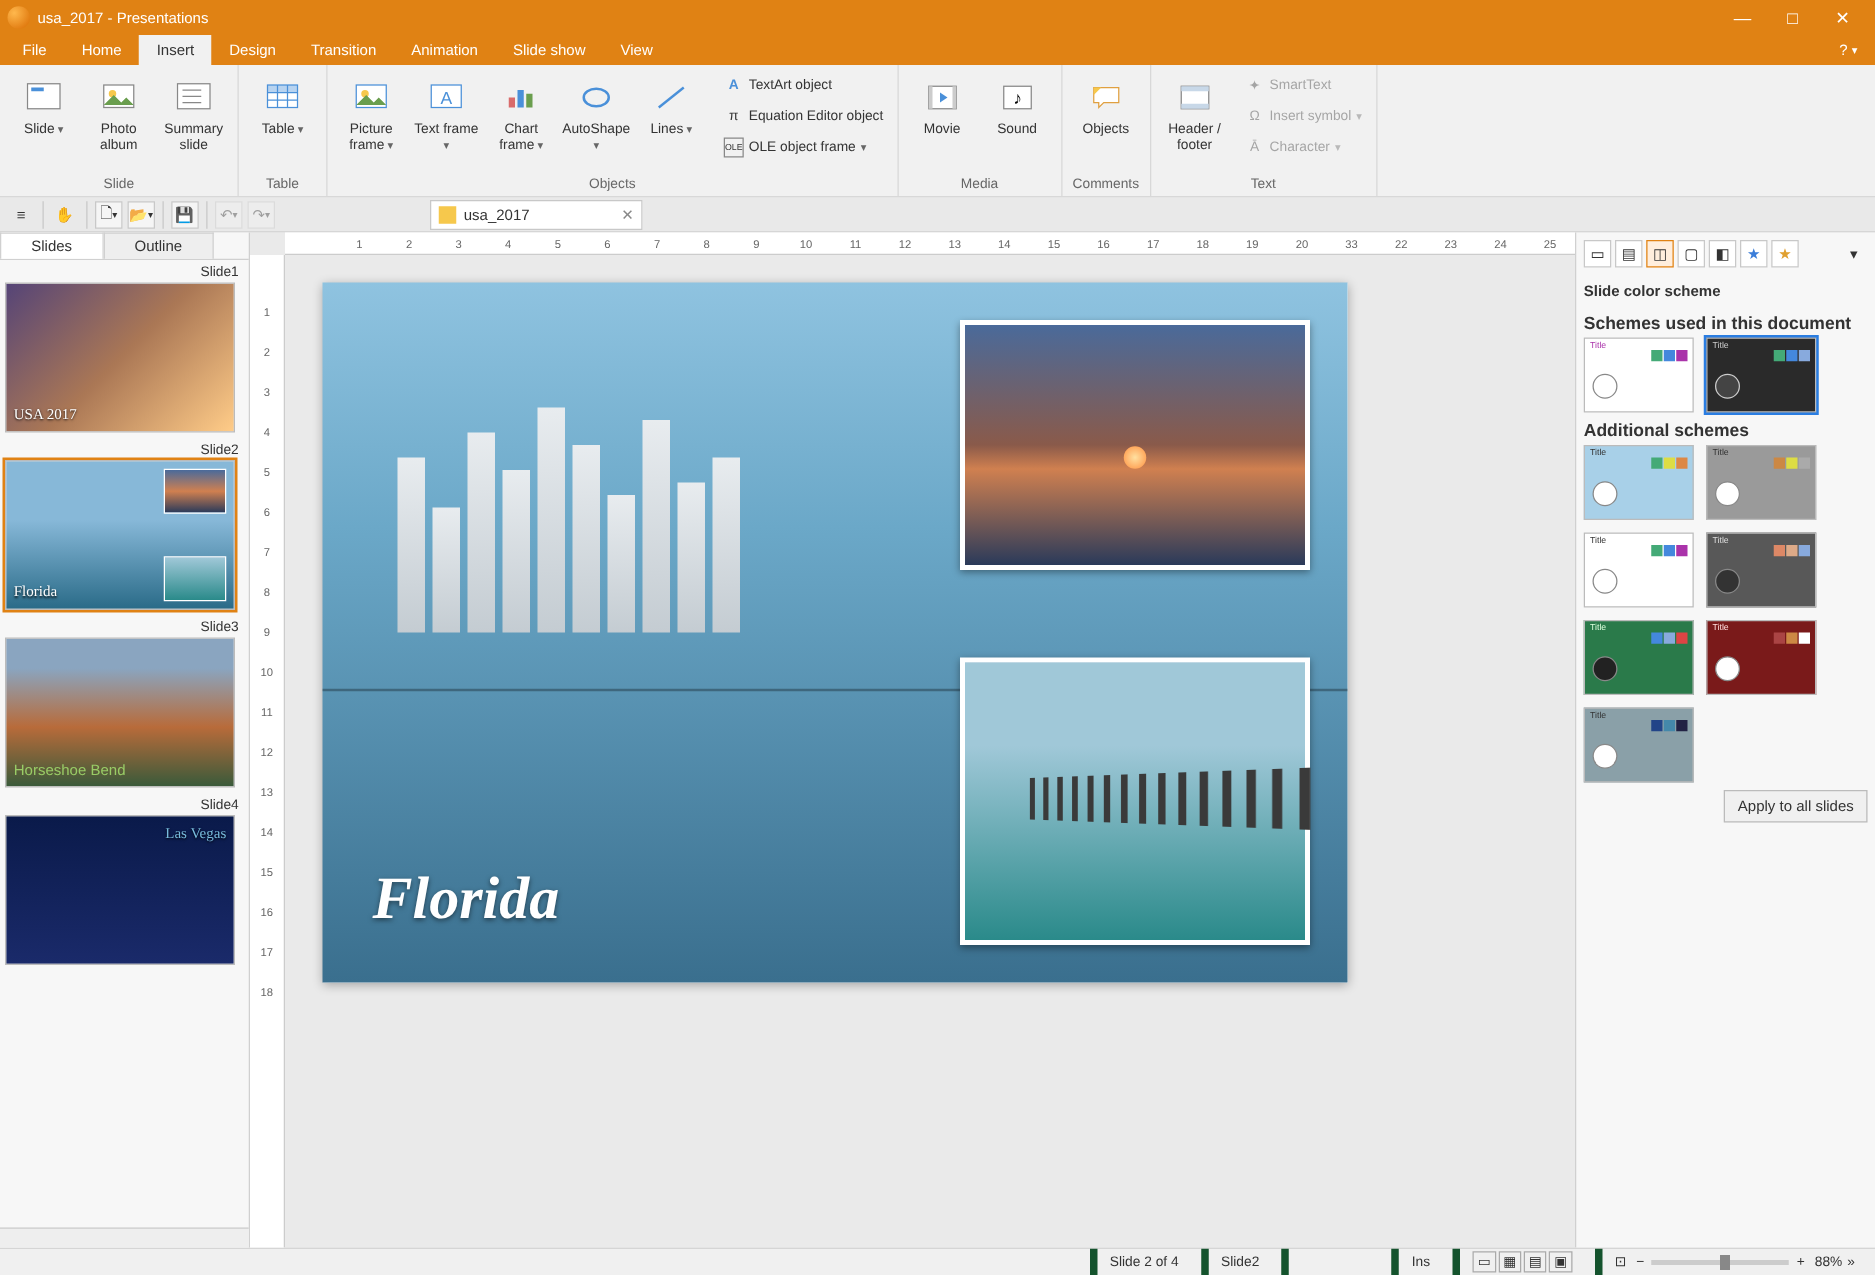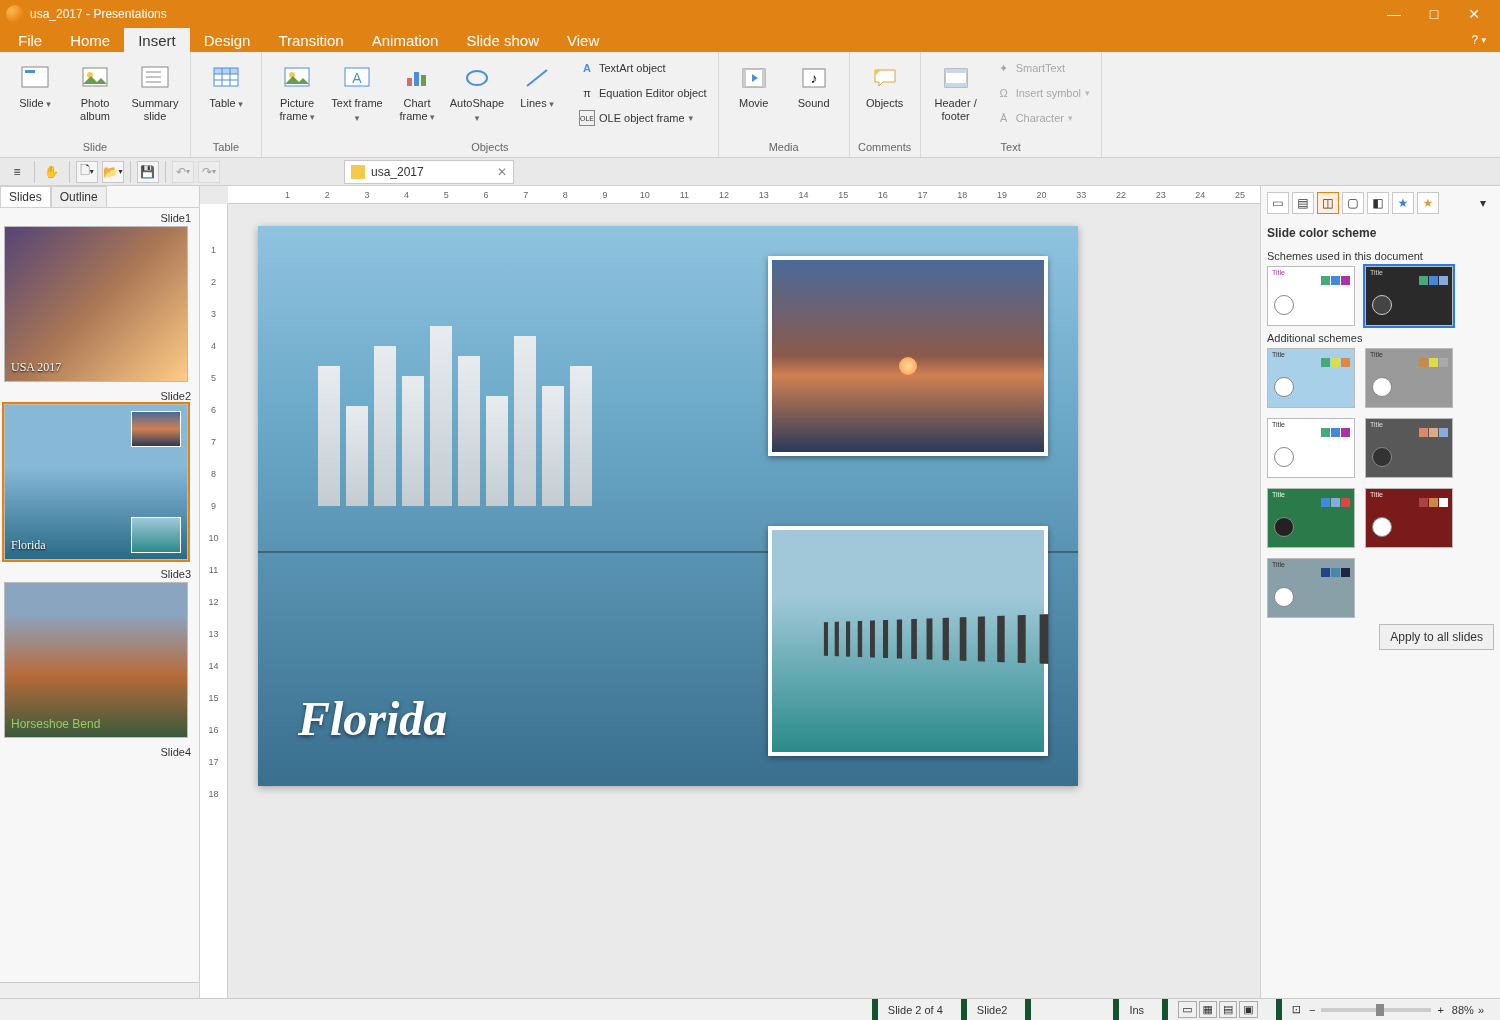--- a/index.html
+++ b/index.html
@@ -7,21 +7,21 @@
 
 
 .titlebar { height: 28px; background: #e08214; color: #fff; display: flex; align-items: center; padding: 0 6px; }
 .titlebar .app-icon { width: 18px; height: 18px; background: radial-gradient(circle at 30% 30%, #ffb84d, #d96b00); border-radius: 50%; margin-right: 6px; }
 .titlebar .title { font-size: 12px; flex: 0 0 auto; }
 .titlebar .spacer { flex: 1; }
 .titlebar .winbtn { width: 40px; height: 28px; display: flex; align-items: center; justify-content: center; color: #fff; font-size: 14px; cursor: pointer; }
 
 
 .menubar { height: 24px; background: #e08214; color: #fff; display: flex; align-items: stretch; padding: 0 4px; }
-.menubar .item { padding: 0 14px; display: flex; align-items: center; font-size: 15px; cursor: pointer; }
+.menubar .item { padding: 0 14px; display: flex; align-items: center; font-size: 12px; cursor: pointer; }
 .menubar .item.active { background: #f1f1f1; color: #333; }
 .menubar .help { margin-left: auto; padding: 0 10px; display:flex; align-items:center; }
 
 
 .ribbon { height: 106px; background: #f1f1f1; border-bottom: 1px solid #d0d0d0; display: flex; }
 .rgroup { border-right: 1px solid #d8d8d8; display: flex; flex-direction: column; padding: 4px 6px 0 6px; }
 .rgroup .tools { flex: 1; display: flex; align-items: flex-start; gap: 2px; }
 .rgroup .glabel { text-align: center; font-size: 11px; color: #666; padding: 2px 0 4px 0; }
 .bigbtn { width: 58px; height: 78px; display: flex; flex-direction: column; align-items: center; justify-content: flex-start; padding-top: 6px; border: 1px solid transparent; cursor: pointer; }
 .bigbtn .ico { width: 32px; height: 30px; display:flex; align-items:center; justify-content:center; }
@@ -36,26 +36,26 @@
 .qabtn { min-width: 22px; height: 22px; display: flex; align-items: center; justify-content: center; cursor: pointer; border:1px solid #c8c8c8; background:#f5f5f5; }
 .qabtn.flat{border:none;background:none;}
 .dsep{width:1px;height:22px;background:#c8c8c8;margin:0 2px;}
 .doctab { margin-left: 120px; width: 170px; height: 24px; background: #fff; border:1px solid #c8c8c8; display:flex; align-items:center; padding:0 6px; gap:6px; position:relative;}
 .doctab .close{margin-left:auto;cursor:pointer;color:#888;}
 
 
 .main { display: flex; height: calc(1020px - 28px - 24px - 106px - 28px - 22px); }
 .sidepanel { width: 200px; background: #f7f7f7; border-right: 1px solid #d0d0d0; display:flex; flex-direction:column;}
 .sidetabs { height: 22px; display: flex; border-bottom:1px solid #d0d0d0;}
-.sidetab { padding:0 8px; font-size:12px; display:flex; align-items:center; border:1px solid #d0d0d0; border-bottom:none; background:#fff; cursor:pointer;}
+.sidetab { padding:0 24px; font-size:12px; display:flex; align-items:center; border:1px solid #d0d0d0; border-bottom:none; background:#fff; cursor:pointer;}
 .sidetab.inactive{background:#eee;}
 .thumbs { flex:1; overflow-y:auto; padding:4px; }
 .thumb { margin-bottom:8px; }
 .thumb .num { text-align:right; font-size:11px; padding:0 4px 2px 0;}
-.thumb .img { width: 184px; height: 156px; border:1px solid #bbb; background: linear-gradient(135deg,#547,#a75,#fc8); position:relative; overflow:hidden;}
+.thumb .img { width: 184px; height: 120px; border:1px solid #bbb; background: linear-gradient(135deg,#547,#a75,#fc8); position:relative; overflow:hidden;}
 .thumb .img.fl { background: linear-gradient(180deg,#87b8d8 40%,#2a6b88 100%);}
 .thumb .img.hb { background: linear-gradient(180deg,#8aa5c0 20%,#b86b3a 60%,#3a5a3a 100%);}
 .thumb .img.lv { background: linear-gradient(180deg,#0a1a4a,#1a2a6a);}
 .thumb .cap { position:absolute; left:6px; bottom:6px; color:#fff; font-family: Georgia, serif; font-size:12px; text-shadow:0 1px 2px #000;}
 .thumb .cap.hb{color:#9c6;text-shadow:none;font-family:inherit;}
 .thumb .cap.lv{color:#7bd;right:6px;left:auto;top:6px;bottom:auto;}
 .thumb .mini{position:absolute;border:1px solid #fff;background:#456;}
 
 
 .editor { flex:1; display:flex; background:#eaeaea; position:relative;}
@@ -74,21 +74,21 @@
 .inset.sunset::after{content:"";position:absolute;left:50%;top:55%;width:18px;height:18px;background:radial-gradient(circle,#ffe0a0,#ff9040);border-radius:50%;transform:translate(-50%,-50%);}
 .inset.bridge{right:30px;bottom:30px;width:280px;height:230px;background:linear-gradient(180deg,#a0c8d8 30%,#2a8a8a 100%);}
 .inset.bridge::before{content:"";position:absolute;left:10%;right:5%;top:40%;height:40px;background:repeating-linear-gradient(90deg,#3a3a3a 0 6px,transparent 6px 16px);transform:perspective(200px) rotateY(-20deg);}
 
 
 .rightpanel { width: 240px; background: #f7f7f7; border-left:1px solid #d0d0d0; display:flex; flex-direction:column; padding:6px;}
 .rp-toolbar{height:24px;display:flex;gap:3px;margin-bottom:6px;}
 .rp-toolbar .b{width:22px;height:22px;border:1px solid #c8c8c8;background:#fff;cursor:pointer;display:flex;align-items:center;justify-content:center;font-size:12px;}
 .rp-toolbar .b.active{border-color:#e08214;background:#ffeedd;}
 .rp-title{font-weight:bold;font-size:12px;margin:4px 0;}
-.rp-sub{font-weight:normal;font-size:11px;margin:6px 0 4px 0;}
+.rp-sub{font-weight:bold;font-size:14px;margin:6px 0 4px 0;}
 .scheme-grid{display:flex;flex-wrap:wrap;gap:10px;}
 .scheme{width:88px;height:60px;border:1px solid #bbb;cursor:pointer;position:relative;padding:4px;display:flex;flex-direction:column;}
 .scheme.sel{outline:2px solid #2a7de1;}
 .scheme .bot{height:14px;display:flex;align-items:flex-end;gap:1px;}
 .scheme .sq{width:9px;height:9px;}
 .scheme .circ{width:20px;height:20px;border:1px solid #888;border-radius:50%;background:#fff;position:absolute;left:6px;bottom:10px;}
 .scheme .tlabel{font-size:7px;position:absolute;top:2px;left:4px;}
 .rp-links{margin-top:auto;font-size:12px;}
 .rp-links div{padding:4px 0;color:#1060c0;cursor:pointer;}
 .rp-links .dis{color:#aaa;cursor:default;}
@@ -361,20 +361,23 @@
         </div>
       </div>
       <div class="thumb">
         <div class="num">Slide3</div>
         <div class="img hb">
             <div class="cap hb">Horseshoe Bend</div>
           </div>
       </div>
       <div class="thumb">
         <div class="num">Slide4</div>
+        <div class="img lv">
+            <div class="cap lv">Las Vegas</div>
+          </div>
       </div>
     </div>
     <div class="scroll-h"></div>
   </div>
 
   <div class="editor">
     <div class="hruler">
       <div style="width:40px"></div>
       <div class="t">1</div>
         <div class="t">2</div>

